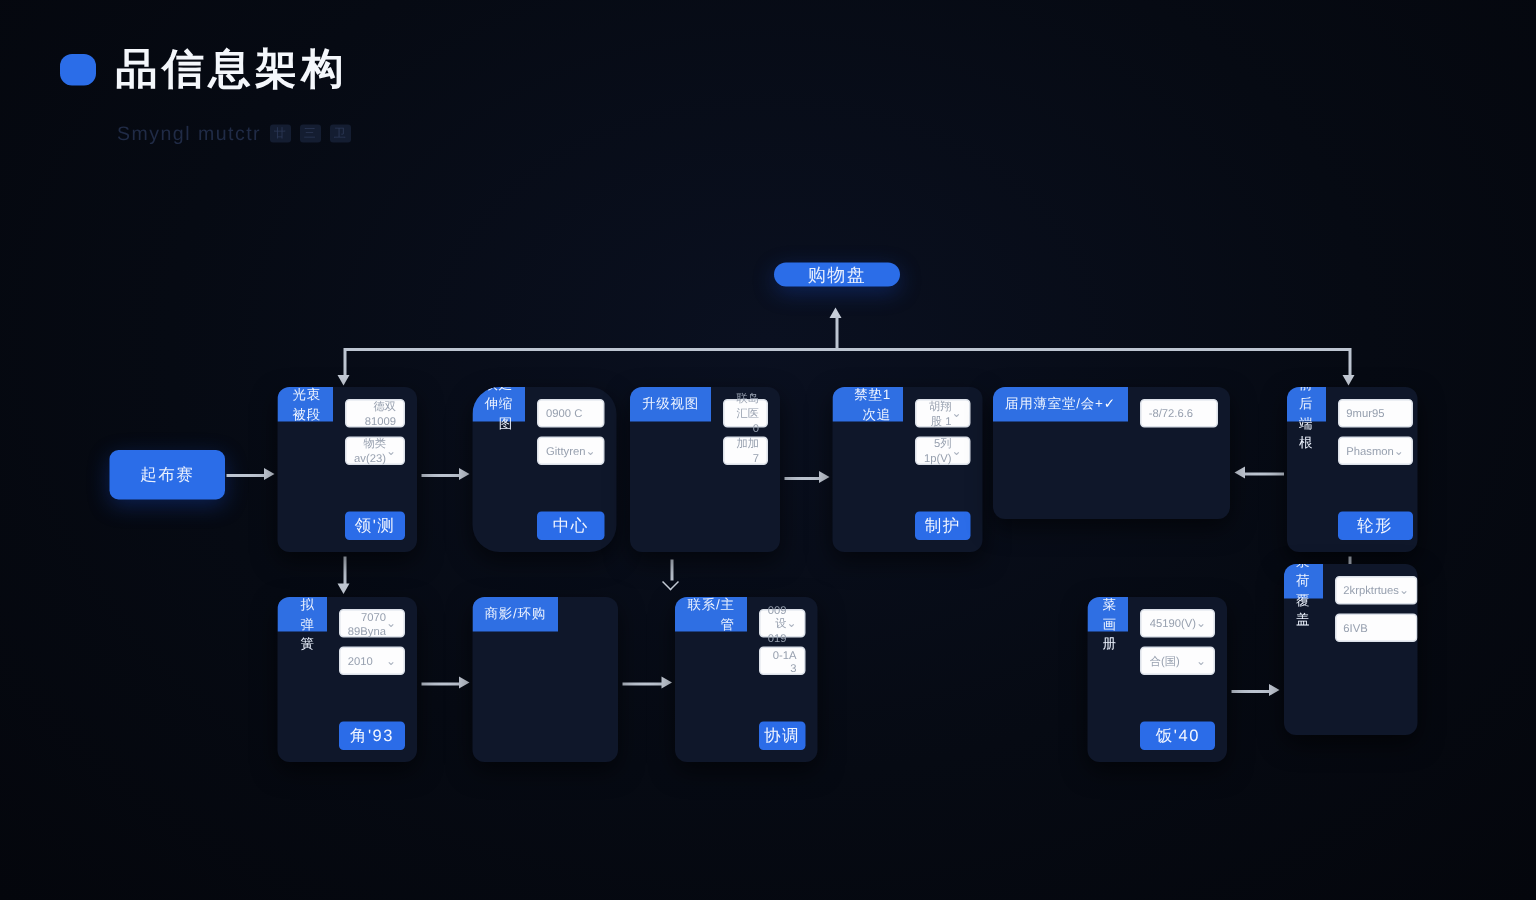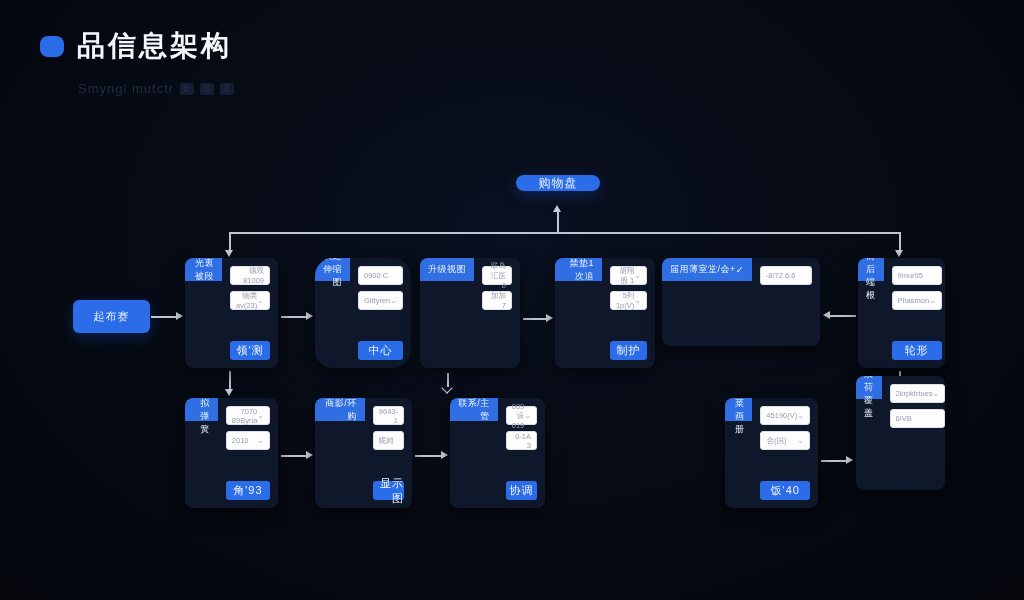--- a/index.html
+++ b/index.html
@@ -207,29 +207,20 @@
         <span class="chev">⌄</span>
       </div>
     <div class="btn">角'93</div>
   </div>
 </div>
 
 <div class="abs card c8">
   <div class="card-h">
       <span>商影/环购</span>
     </div>
-  <div class="card-b">
-    <div class="fld">
-        <span>9643-1</span>
-      </div>
-    <div class="fld">
-        <span>昵姆</span>
-      </div>
-    <div class="btn">显示图</div>
-  </div>
 </div>
 
 <div class="abs card c9">
   <div class="card-h">
       <span>联系/主管</span>
     </div>
   <div class="card-b">
     <div class="fld">
         <span>009设019</span>
         <span class="chev">⌄</span>

